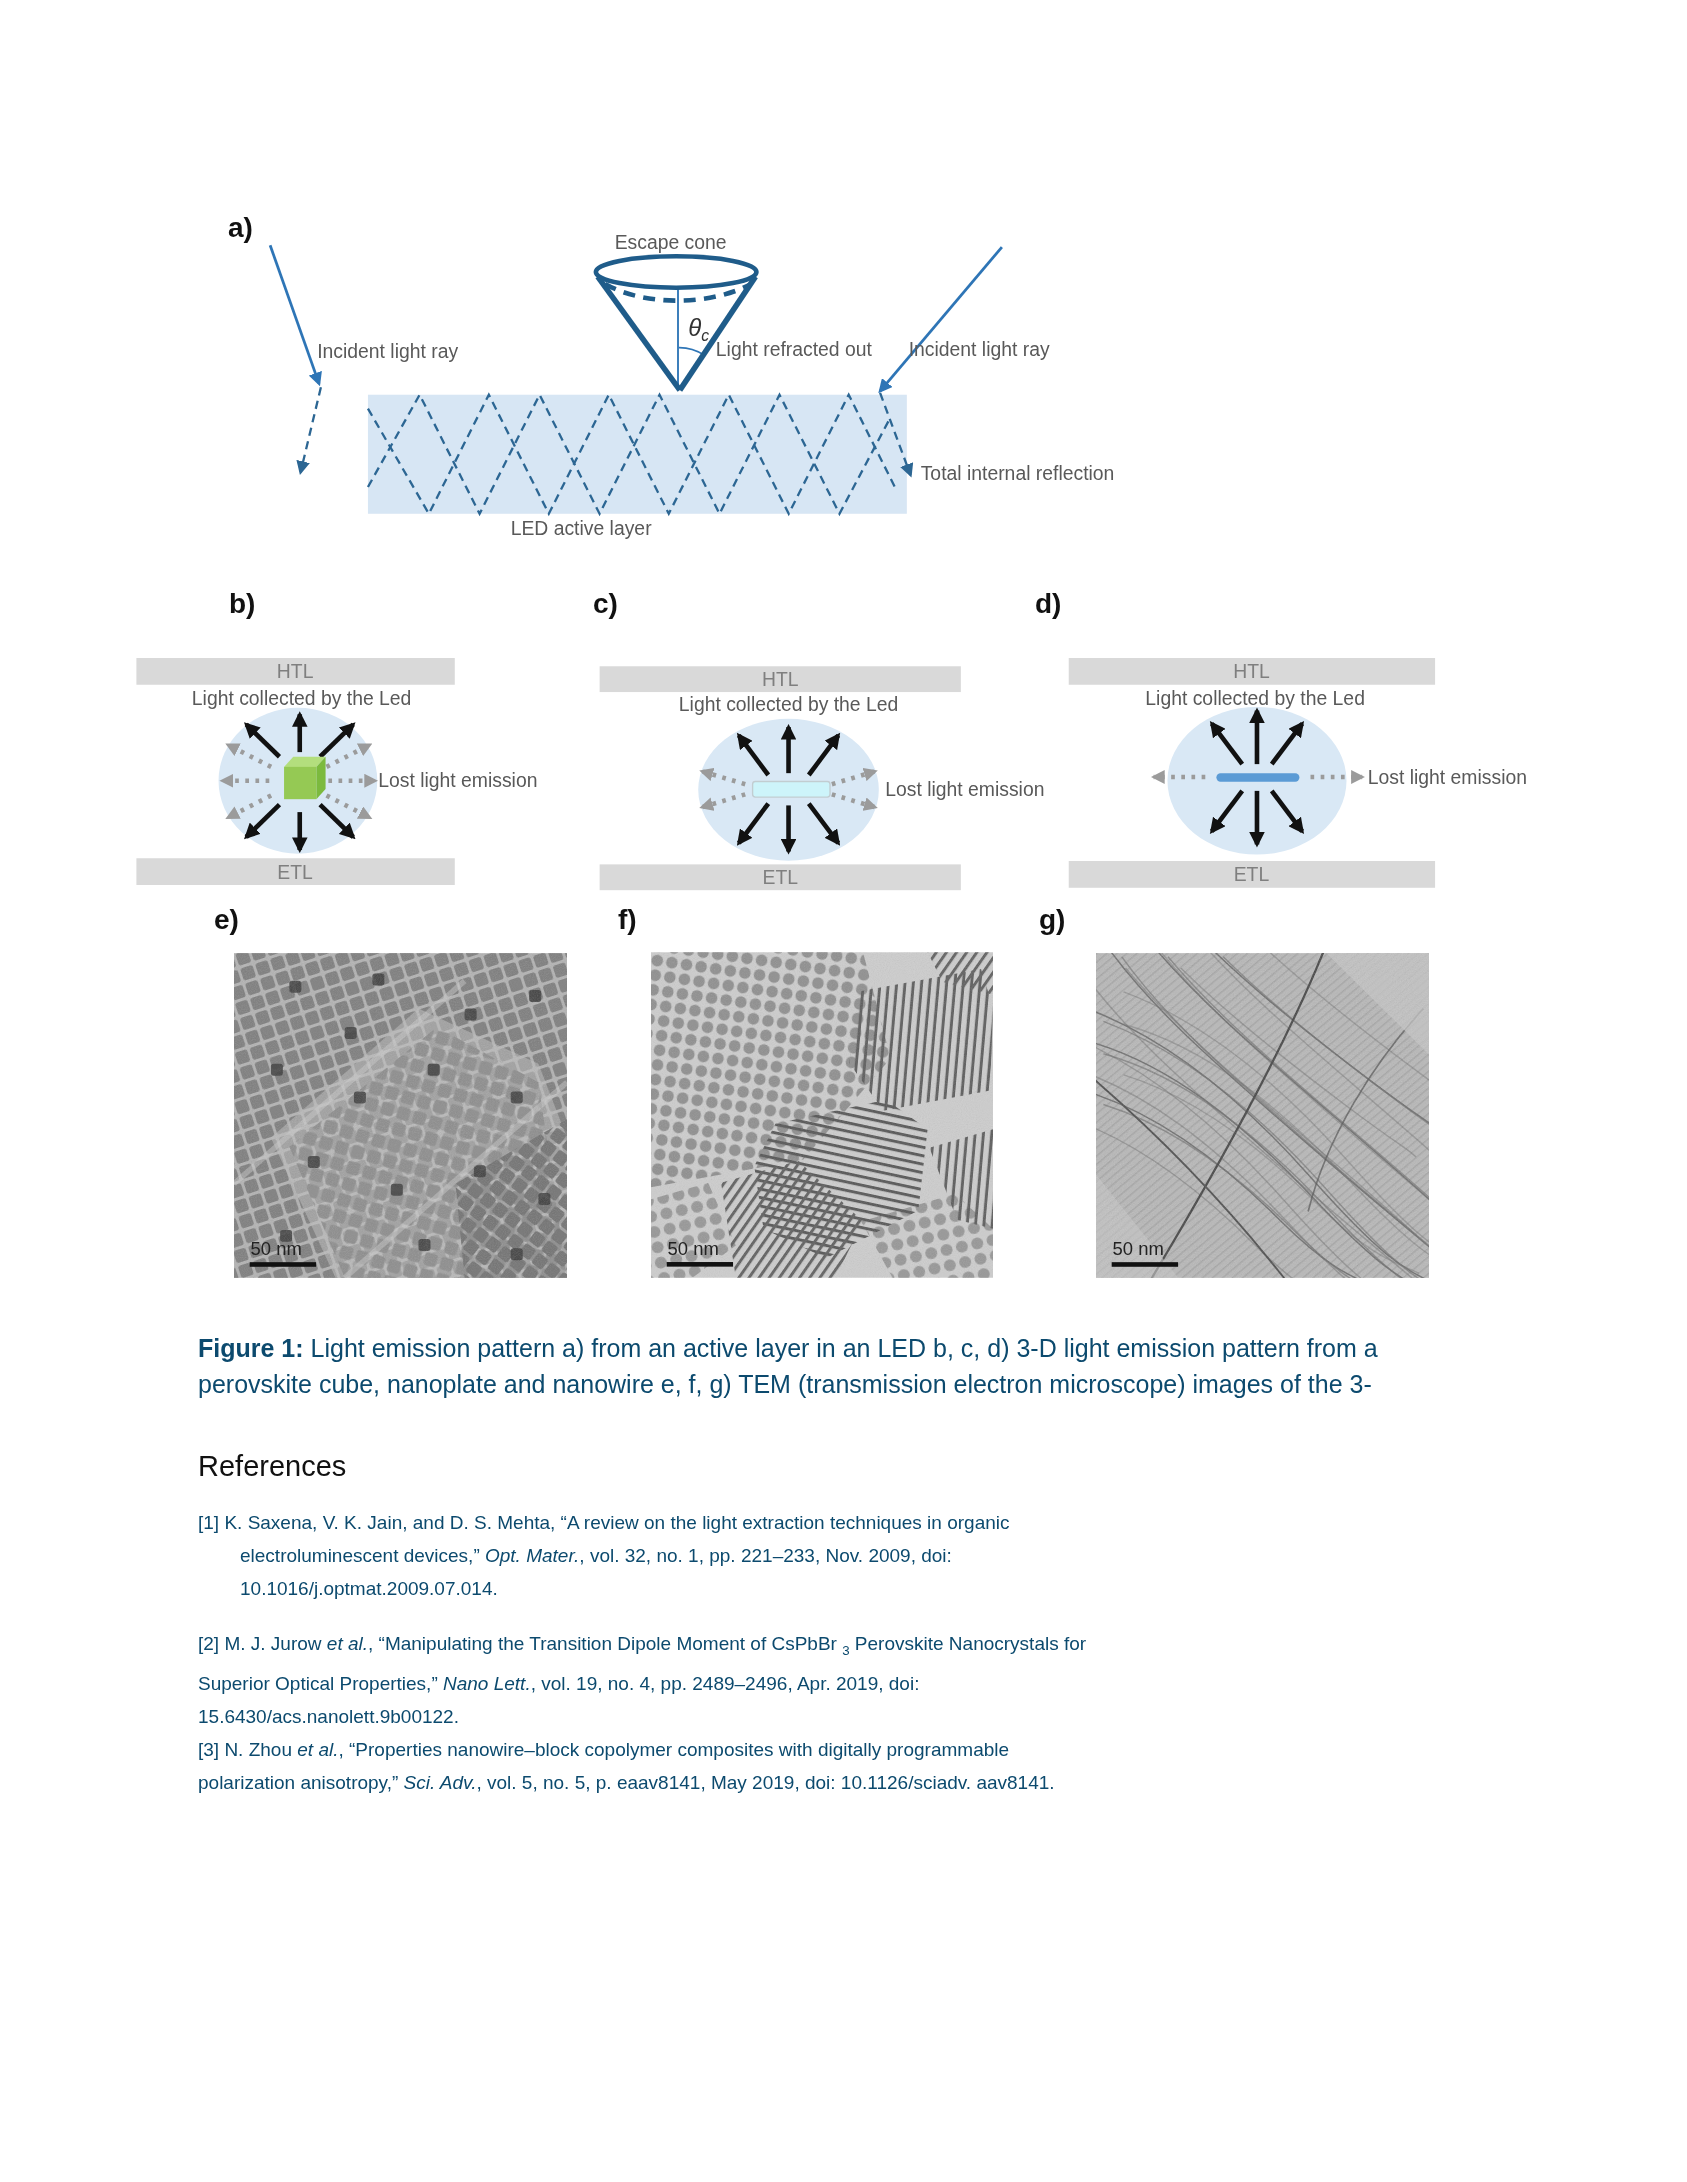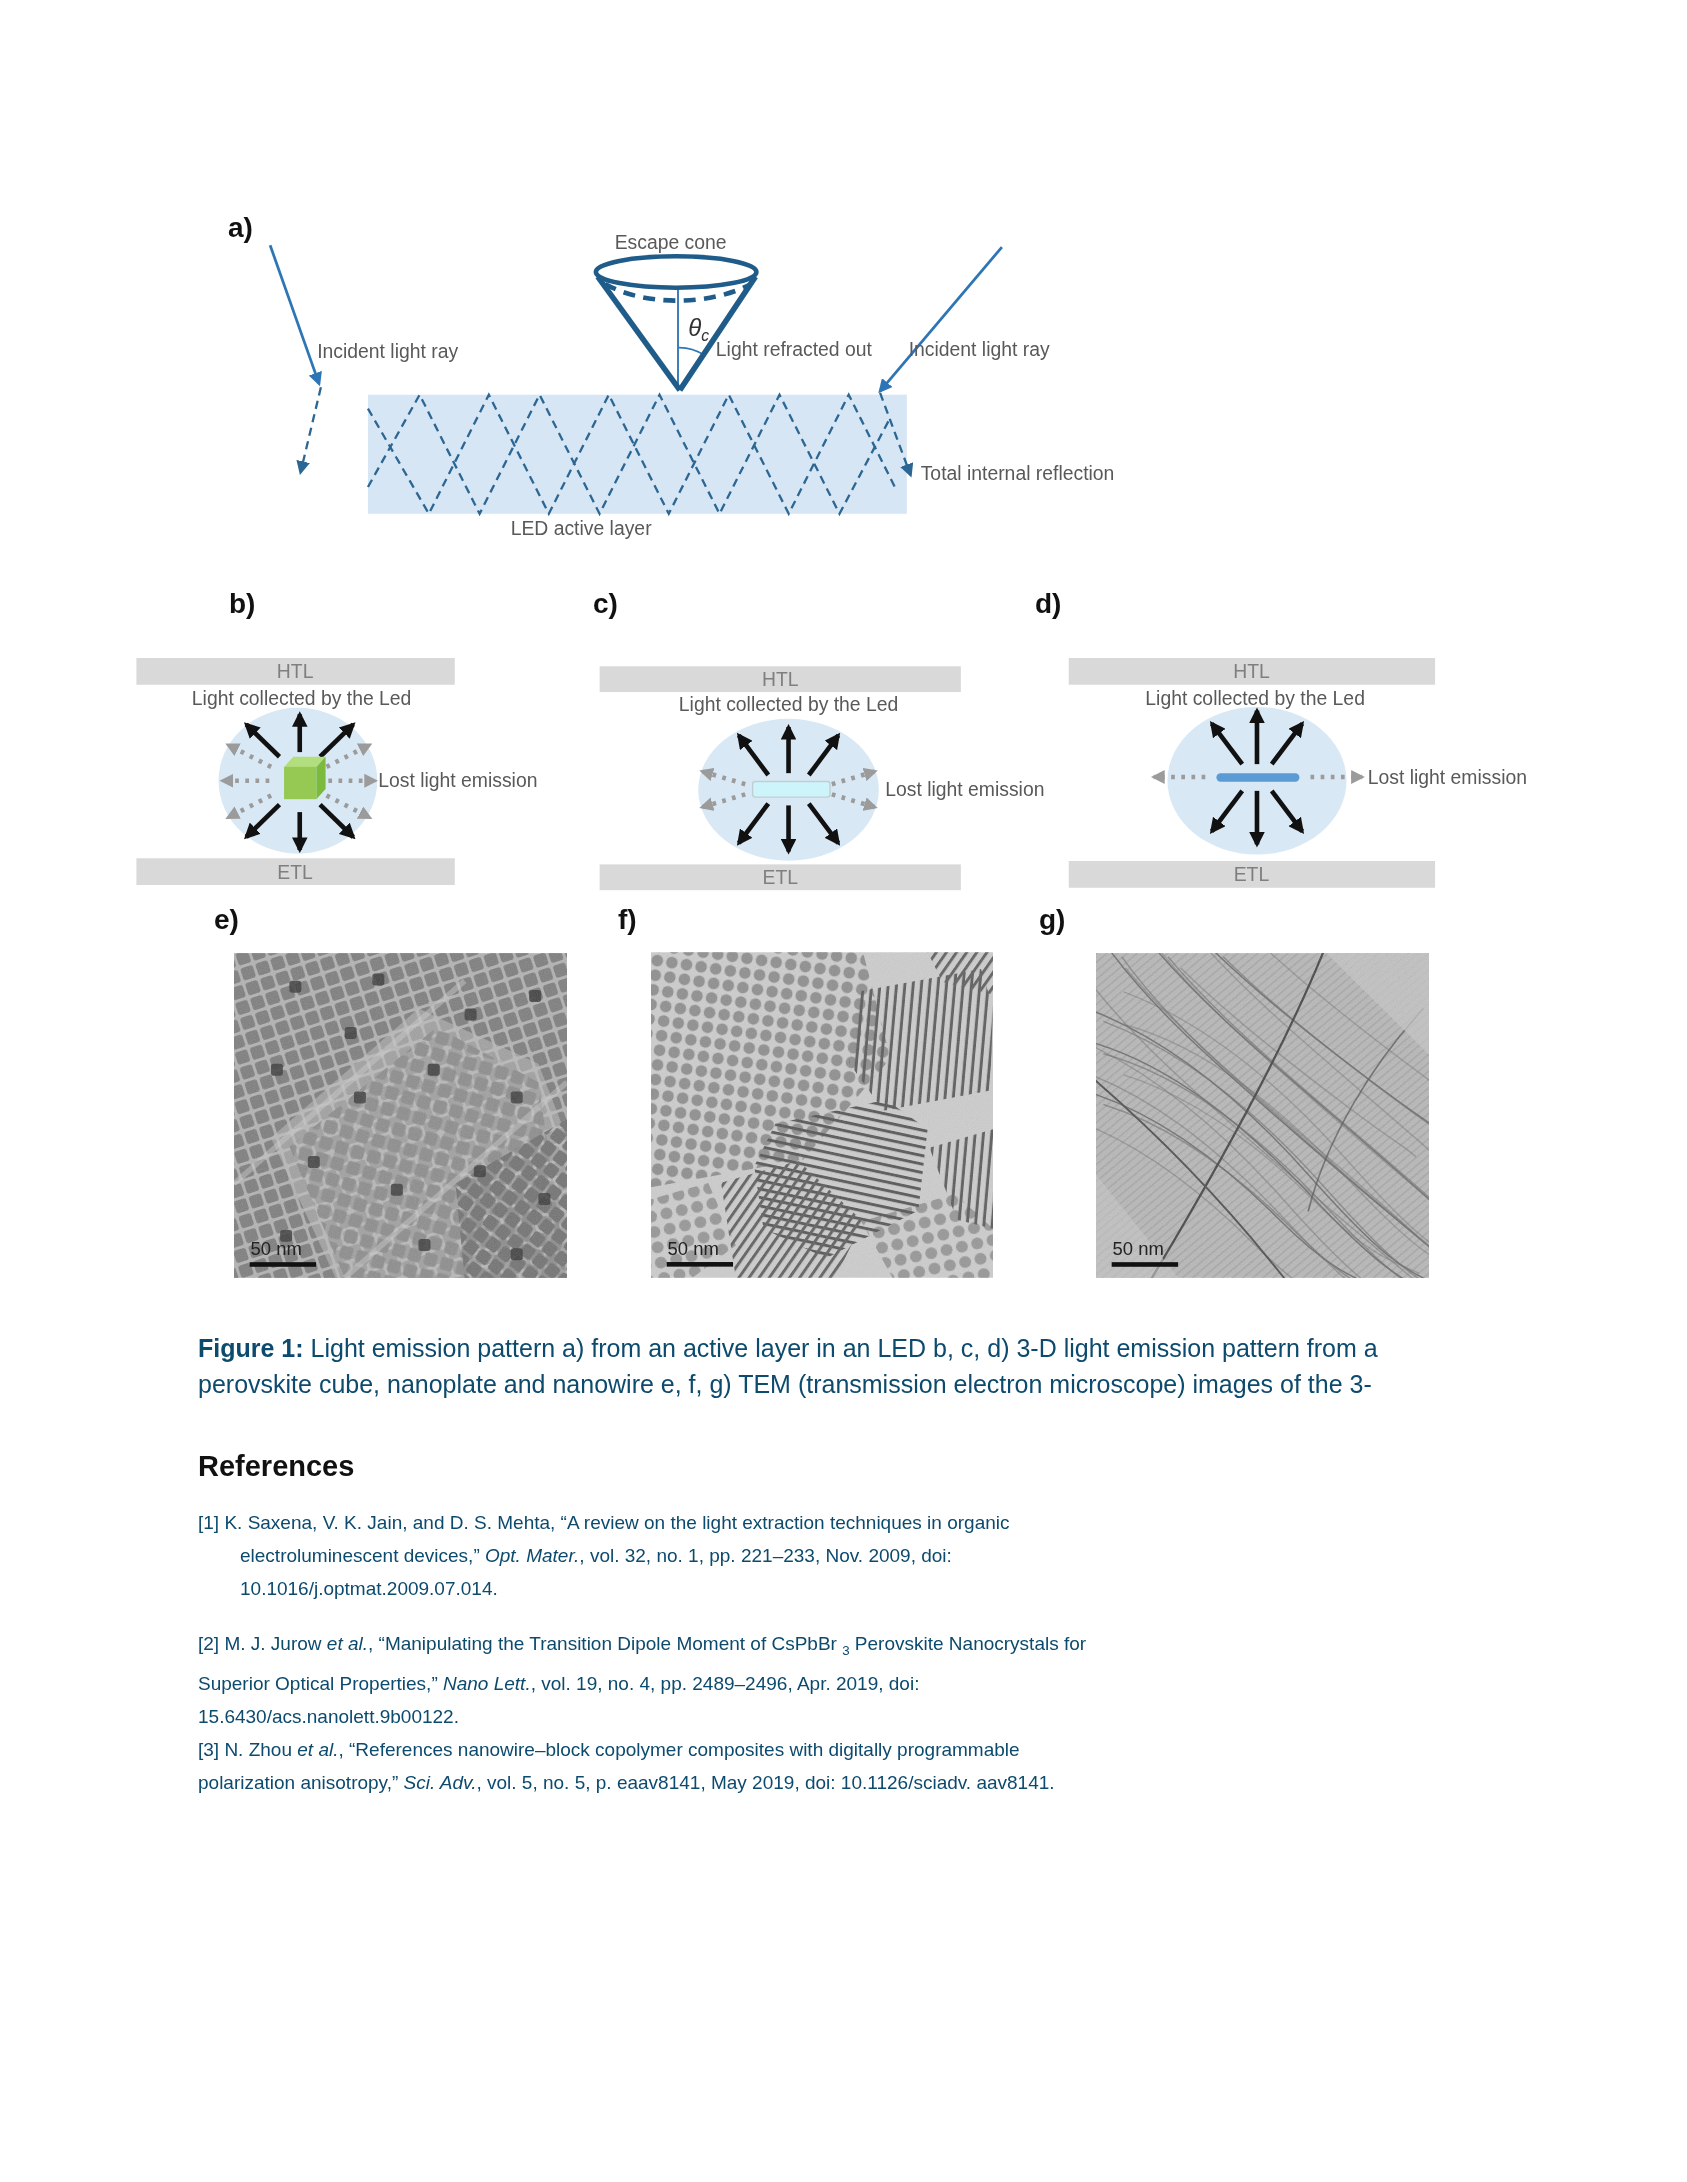--- a/index.html
+++ b/index.html
@@ -5,21 +5,21 @@
   html,body{margin:0;padding:0;background:#ffffff;}
   .page{position:relative;width:1687px;height:2183px;background:#ffffff;overflow:hidden;
         font-family:"Liberation Sans",sans-serif;color:#1c1c1c;}
   .abs{position:absolute;}
   .panel-letter{font-size:28px;font-weight:bold;color:#111;}
   svg text{font-family:"Liberation Sans",sans-serif;}
   .dlabel{fill:#595959;font-size:21px;}
   .bartext{fill:#7f7f7f;font-size:21px;}
   .caption{font-size:25px;line-height:36px;color:#0c4a6e;}
   .caption .line{white-space:nowrap;}
-  .ref-heading{font-size:29px;font-weight:bold;color:#111;}
+  .ref-heading{font-size:29px;font-weight:normal;color:#111;}
   .ref{font-size:19px;line-height:33px;color:#0c4a6e;}
   .ref .line{white-space:nowrap;}
   .ref .line.indent{margin-left:42px;}
   b,strong{font-weight:bold;}
   em{font-style:italic;}
   sub{font-size:70%;}
 </style>
 </head>
 <body>
 
@@ -309,18 +309,18 @@
       <div class="line"><span>[1] K. Saxena, V. K. Jain, and D. S. Mehta, “A review on the light extraction techniques in organic</span></div>
       <div class="line indent"><span>electroluminescent devices,” </span><em>Opt. Mater.</em><span>, vol. 32, no. 1, pp. 221–233, Nov. 2009, doi:</span></div>
       <div class="line indent"><span>10.1016/j.optmat.2009.07.014.</span></div>
     </div>
   <div class="abs ref" style="left:198px;top:1627px;width:1329px;">
       <div class="line"><span>[2] M. J. Jurow </span><em>et al.</em><span>, “Manipulating the Transition Dipole Moment of CsPbBr </span><sub>3</sub><span> Perovskite Nanocrystals for</span></div>
       <div class="line"><span>Superior Optical Properties,” </span><em>Nano Lett.</em><span>, vol. 19, no. 4, pp. 2489–2496, Apr. 2019, doi:</span></div>
       <div class="line"><span>15.6430/acs.nanolett.9b00122.</span></div>
     </div>
   <div class="abs ref" style="left:198px;top:1733px;width:1329px;">
-      <div class="line"><span>[3] N. Zhou </span><em>et al.</em><span>, “References nanowire–block copolymer composites with digitally programmable</span></div>
+      <div class="line"><span>[3] N. Zhou </span><em>et al.</em><span>, “Properties nanowire–block copolymer composites with digitally programmable</span></div>
       <div class="line"><span>polarization anisotropy,” </span><em>Sci. Adv.</em><span>, vol. 5, no. 5, p. eaav8141, May 2019, doi: 10.1126/sciadv. aav8141.</span></div>
     </div>
 
 </div>
 
 
 </body></html>

